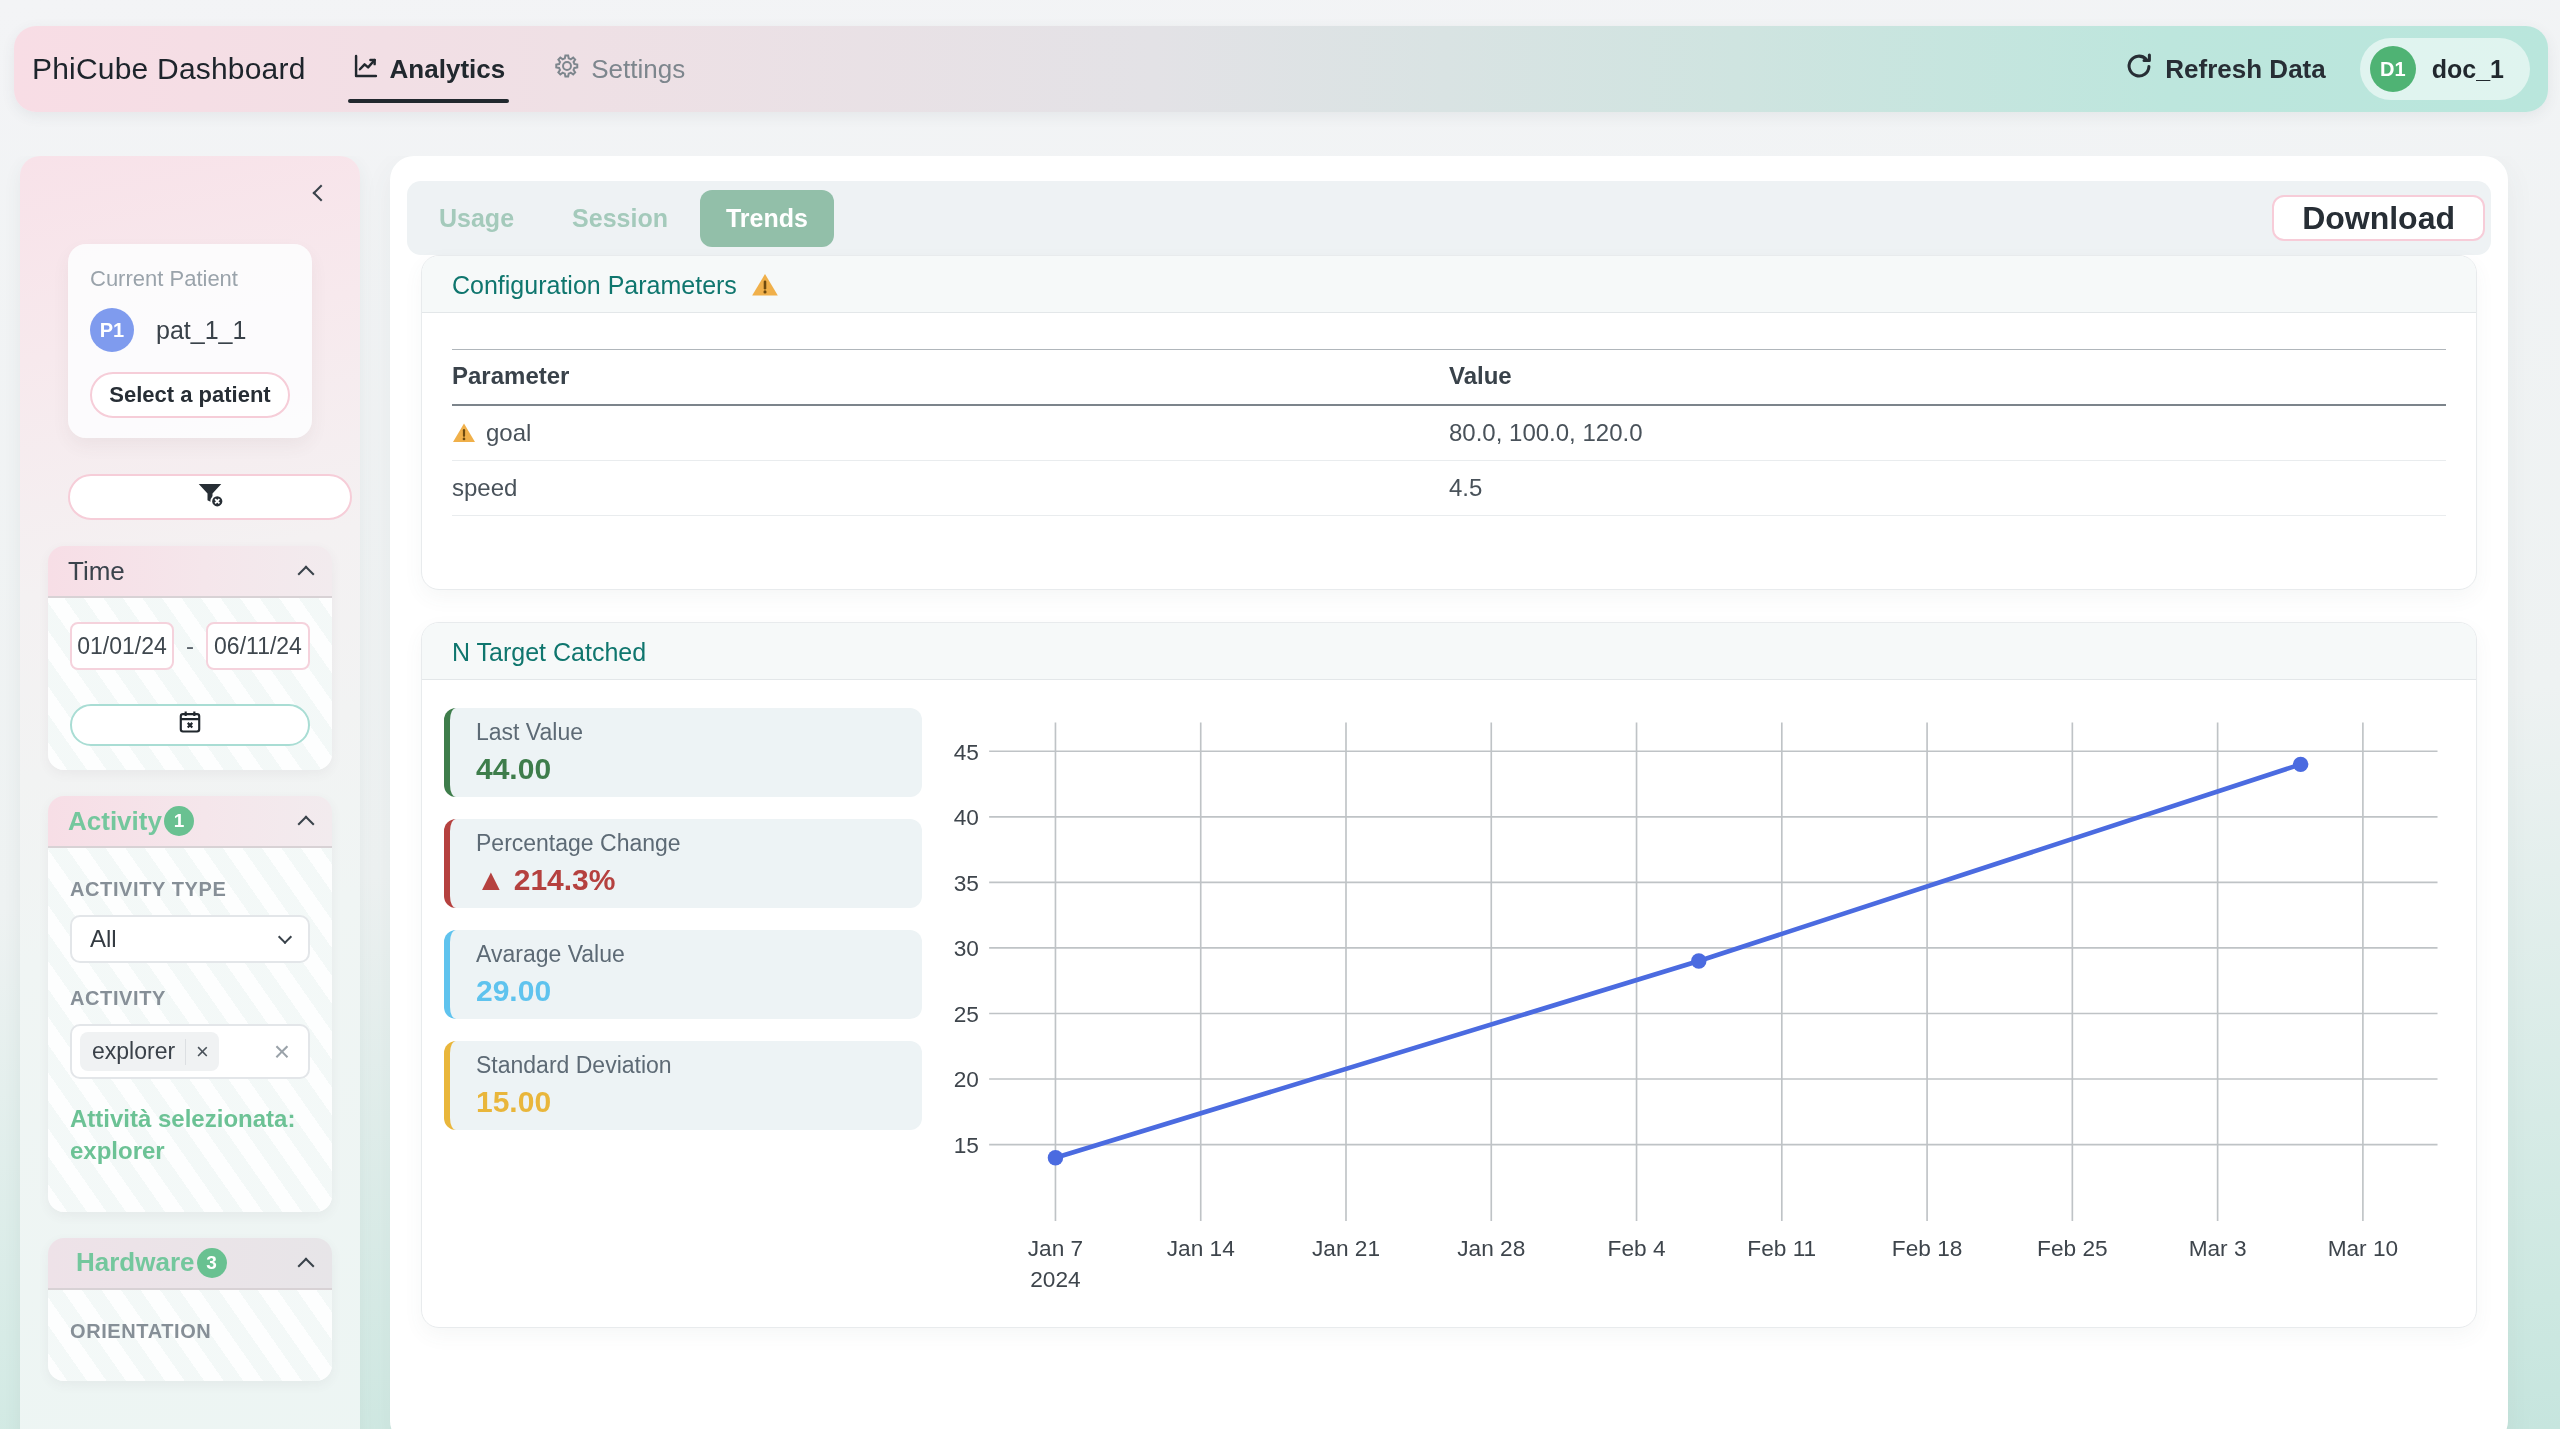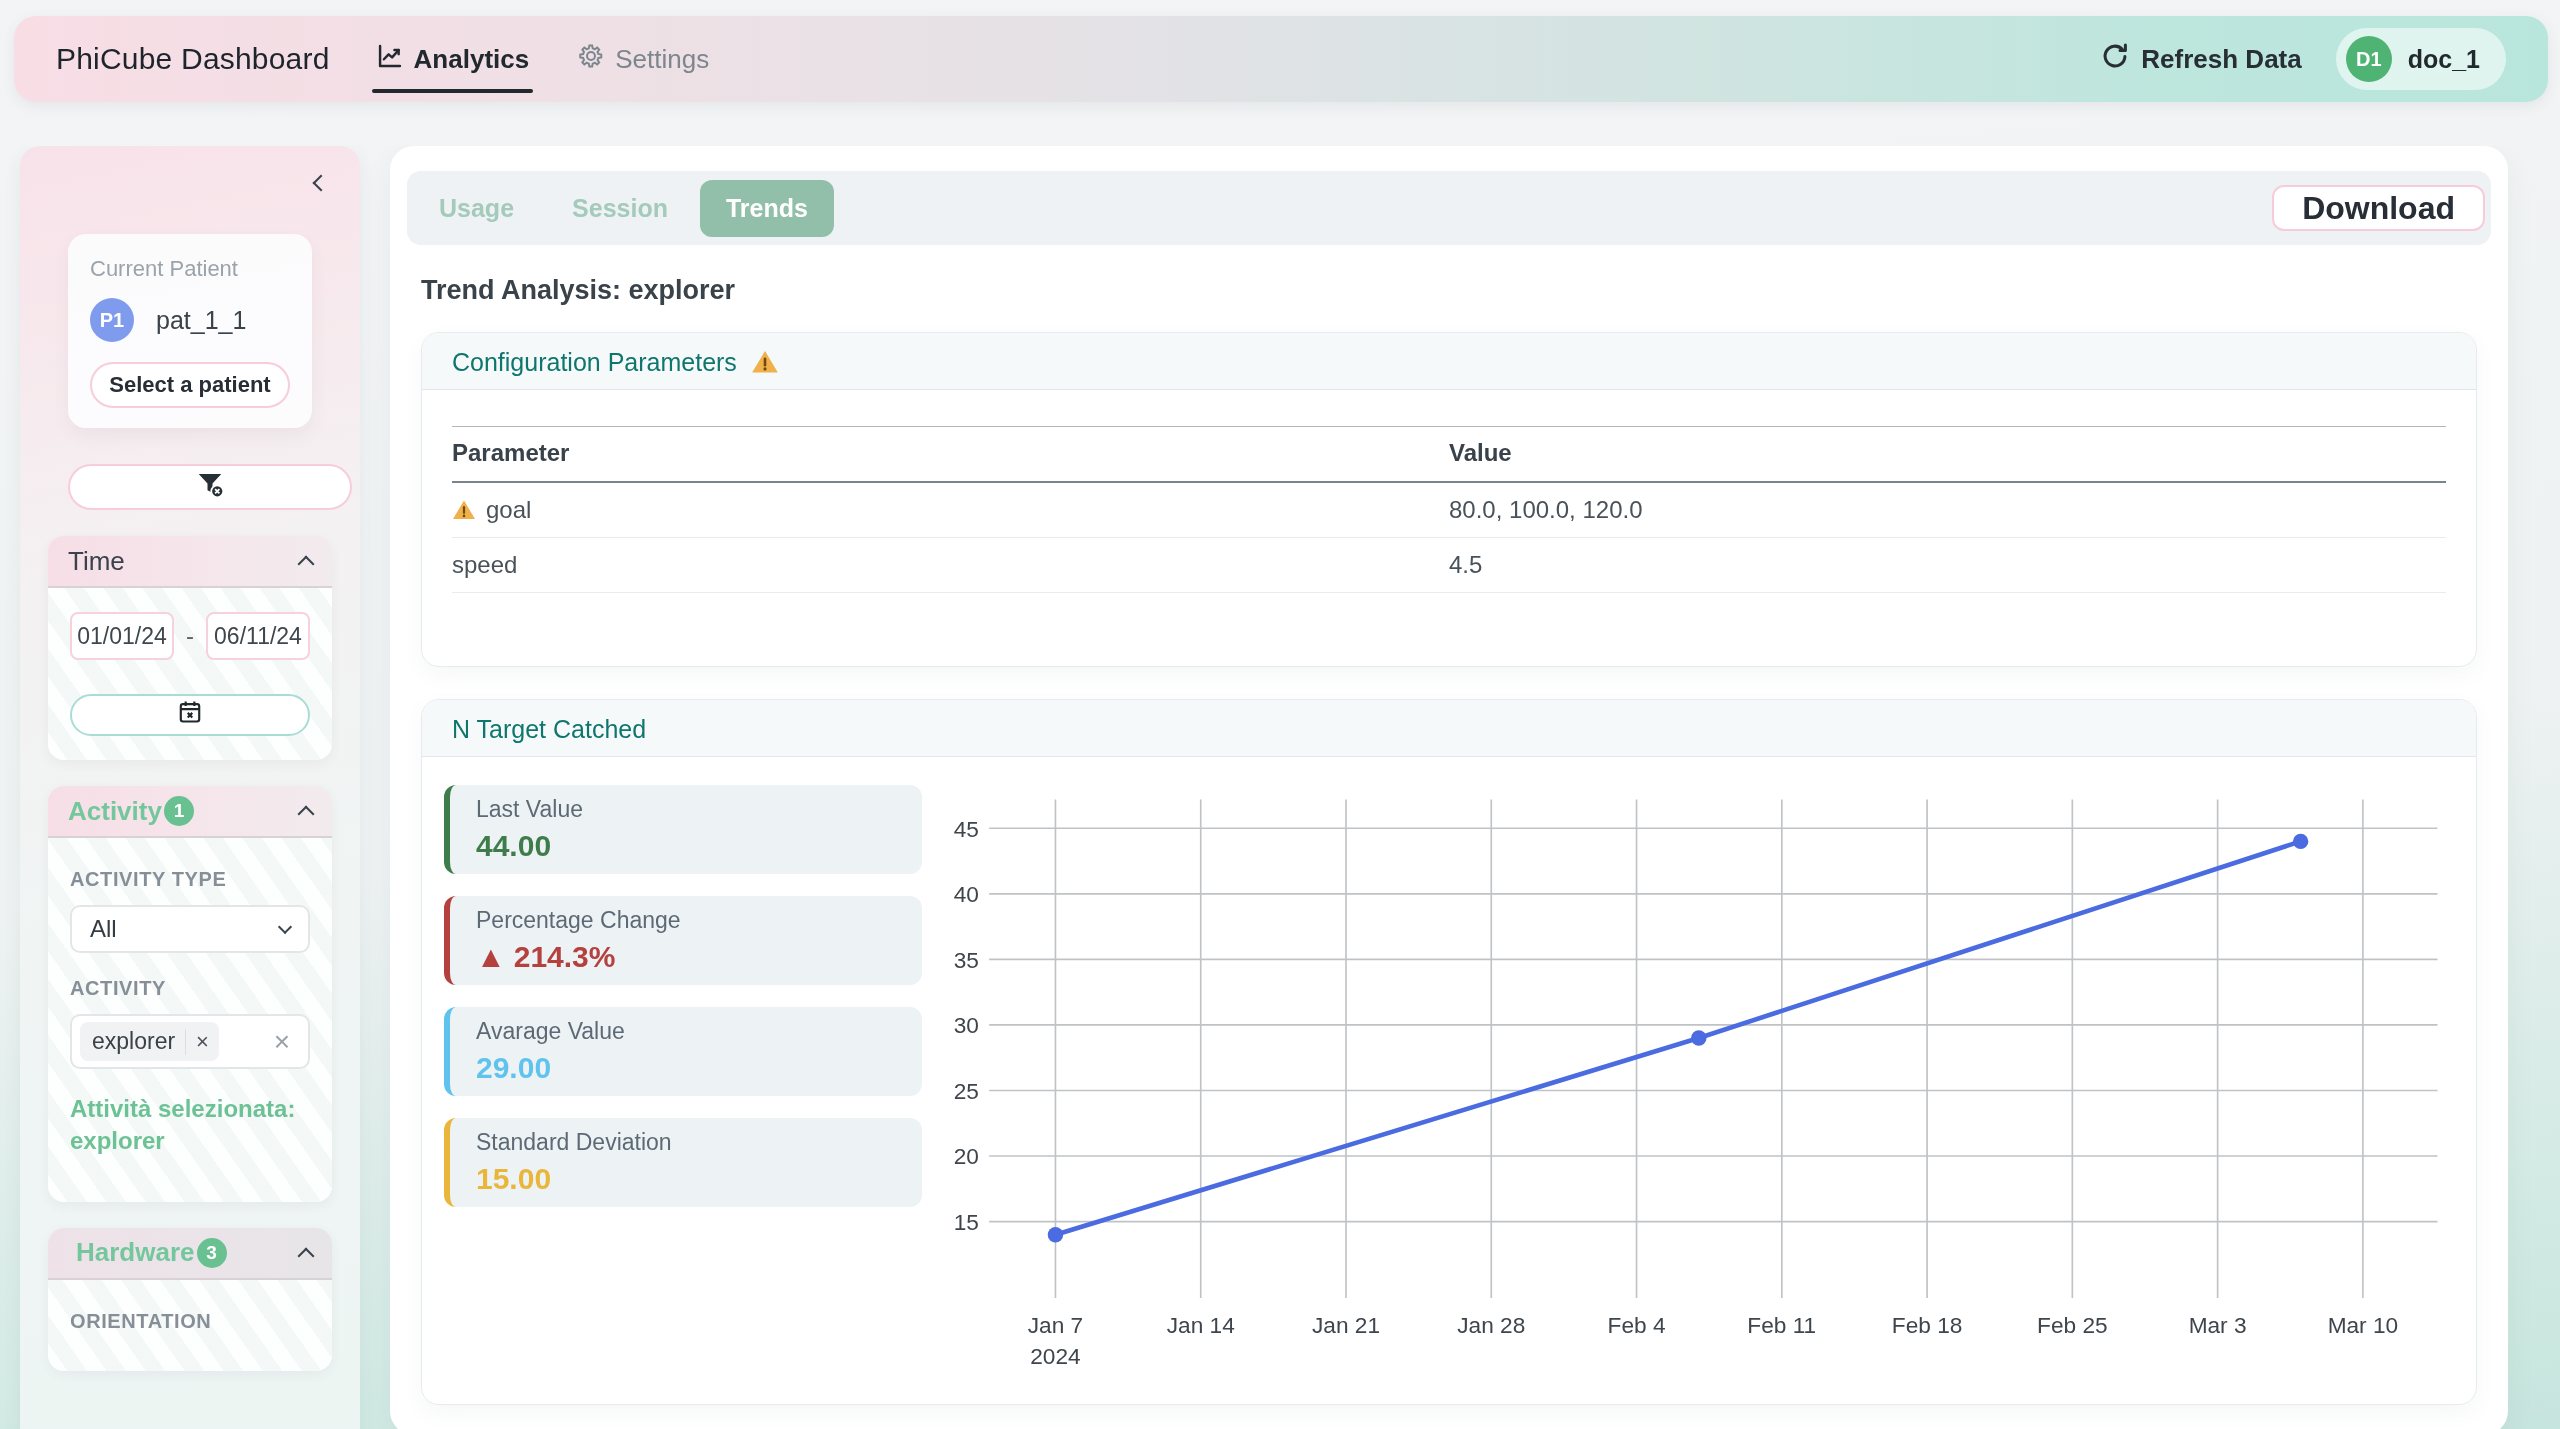--- a/index.html
+++ b/index.html
@@ -4,23 +4,23 @@
 <style>
   * { margin:0; padding:0; box-sizing:border-box; }
   html,body { width:2560px; height:1429px; overflow:hidden; }
   body {
     font-family:"Liberation Sans","DejaVu Sans",sans-serif;
     background:linear-gradient(175deg,#f3f4f6 0%,#eef2f2 55%,#cde8e1 92%,#c6e5de 100%);
     color:#2c343b;
   }
   
   .topbar{
-    margin:16px 12px 0 14px; height:86px; border-radius:22px;
+    margin:26px 12px 0 14px; height:86px; border-radius:22px;
     background:linear-gradient(90deg,#f8dde5 0%,#efe0e5 22%,#e3e2e6 45%,#cfe4e0 68%,#bde6dd 85%,#b9e6dc 100%);
-    display:flex; align-items:center; padding:0 42px; gap:44px;
+    display:flex; align-items:center; padding:0 18px; gap:44px;
     box-shadow:0 4px 14px rgba(60,80,90,.08);
   }
   .app-title{ font-size:30px; font-weight:500; color:#1d242b; letter-spacing:.2px; }
   .nav{ display:flex; gap:44px; align-items:center; }
   .nav-item{ display:flex; align-items:center; gap:10px; font-size:26px; color:#7d868d; cursor:pointer; position:relative; padding:18px 2px; }
   .nav-item.active{ color:#21282e; font-weight:700; }
   .nav-item.active::after{ content:""; position:absolute; left:-2px; right:-2px; bottom:2px; height:4px; background:#21282e; border-radius:2px; }
   .nav-item svg{ width:28px; height:28px; }
   .topbar-right{ margin-left:auto; display:flex; align-items:center; gap:34px; }
   .refresh-btn{ display:flex; align-items:center; gap:12px; font-size:26px; font-weight:700; color:#272e35; background:transparent; border:none; cursor:pointer; font-family:inherit; }
@@ -248,21 +248,20 @@
   </aside>
 
   <main class="main-card">
     <div class="tabstrip">
       <button class="tab">Usage</button>
       <button class="tab">Session</button>
       <button class="tab active">Trends</button>
       <button class="download-btn">Download</button>
     </div>
 
-    <h1 class="page-title">Trend Analysis: explorer</h1>
 
     <section class="panel">
       <div class="panel-head">
         <span>Configuration Parameters</span>
         <span class="warn-icon">
           <svg viewBox="0 0 24 24">
               <path d="M12 2.6 23 21H1L12 2.6z" fill="#f0b04a"></path>
               <path d="M12 9.2v5.6" stroke="#6e4a0e" stroke-width="2.2" stroke-linecap="round"></path>
               <circle cx="12" cy="17.9" r="1.35" fill="#6e4a0e"></circle>
             </svg>

